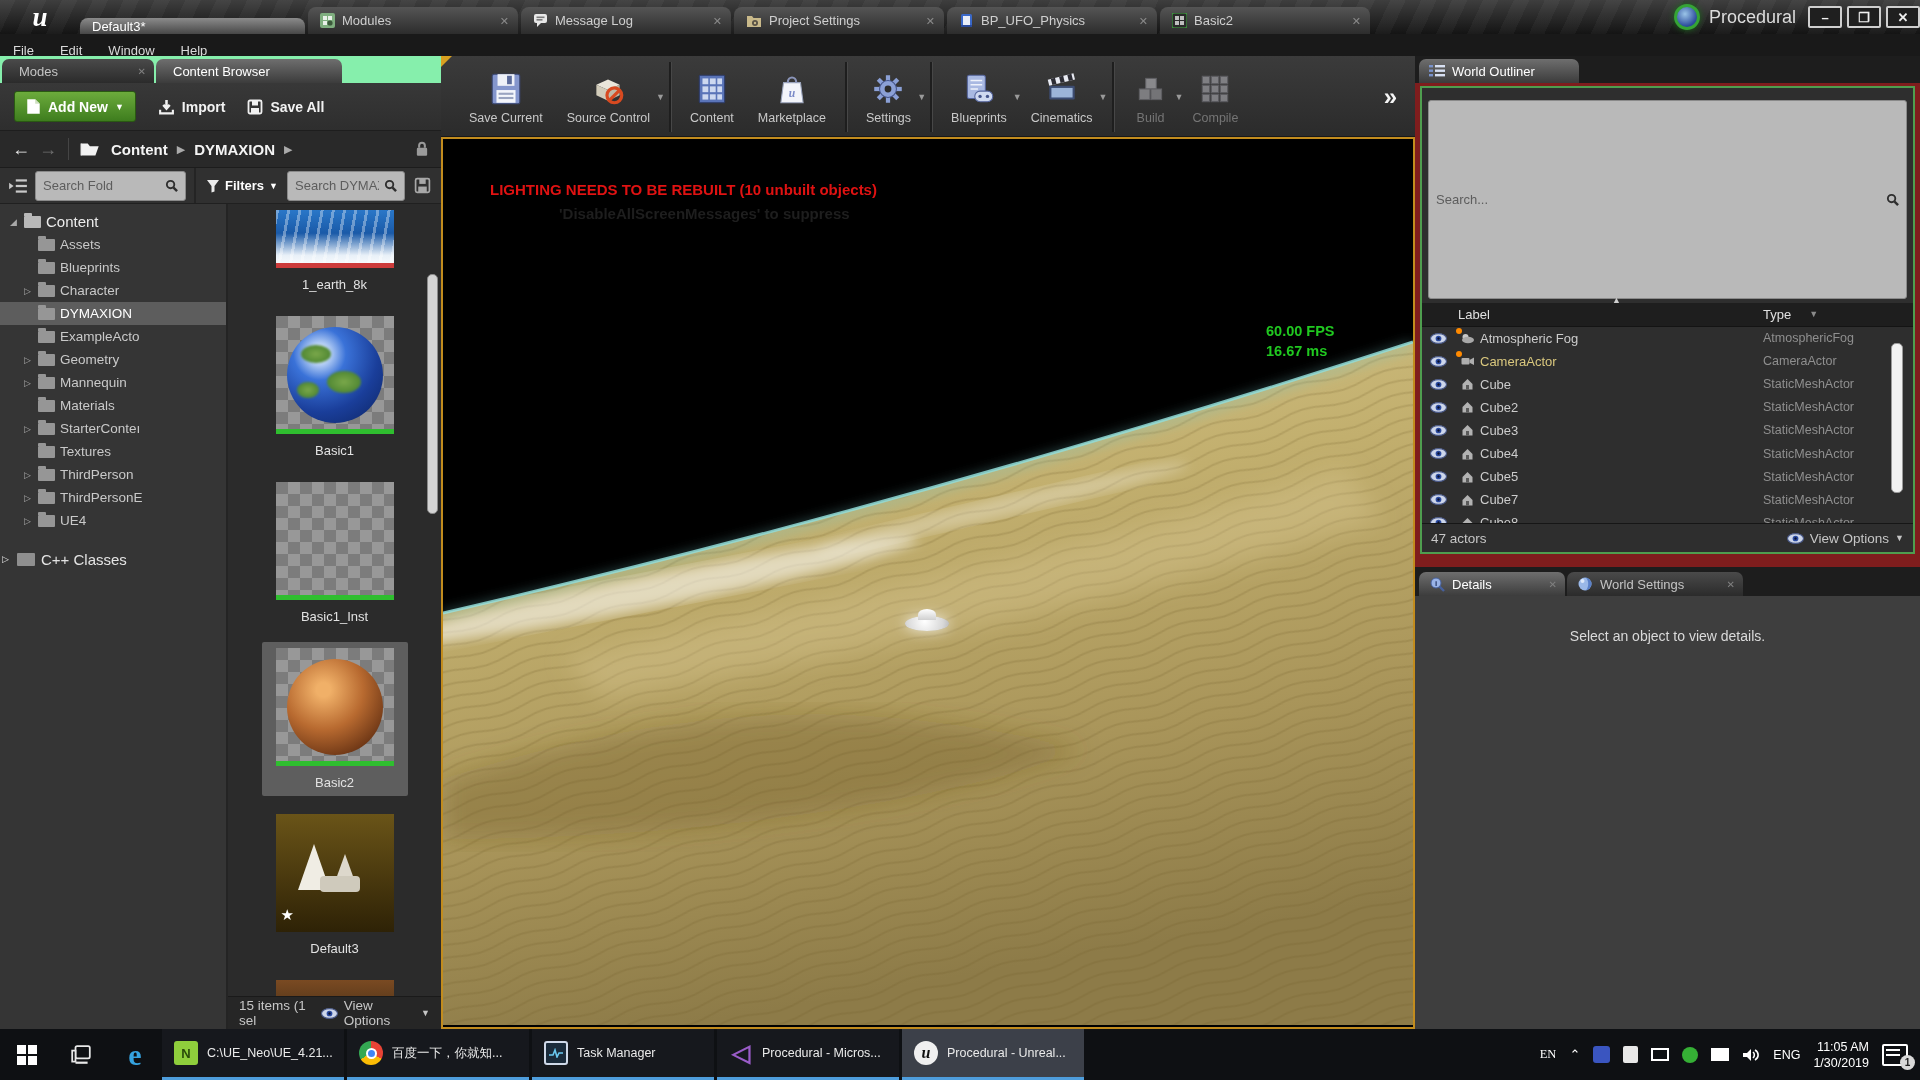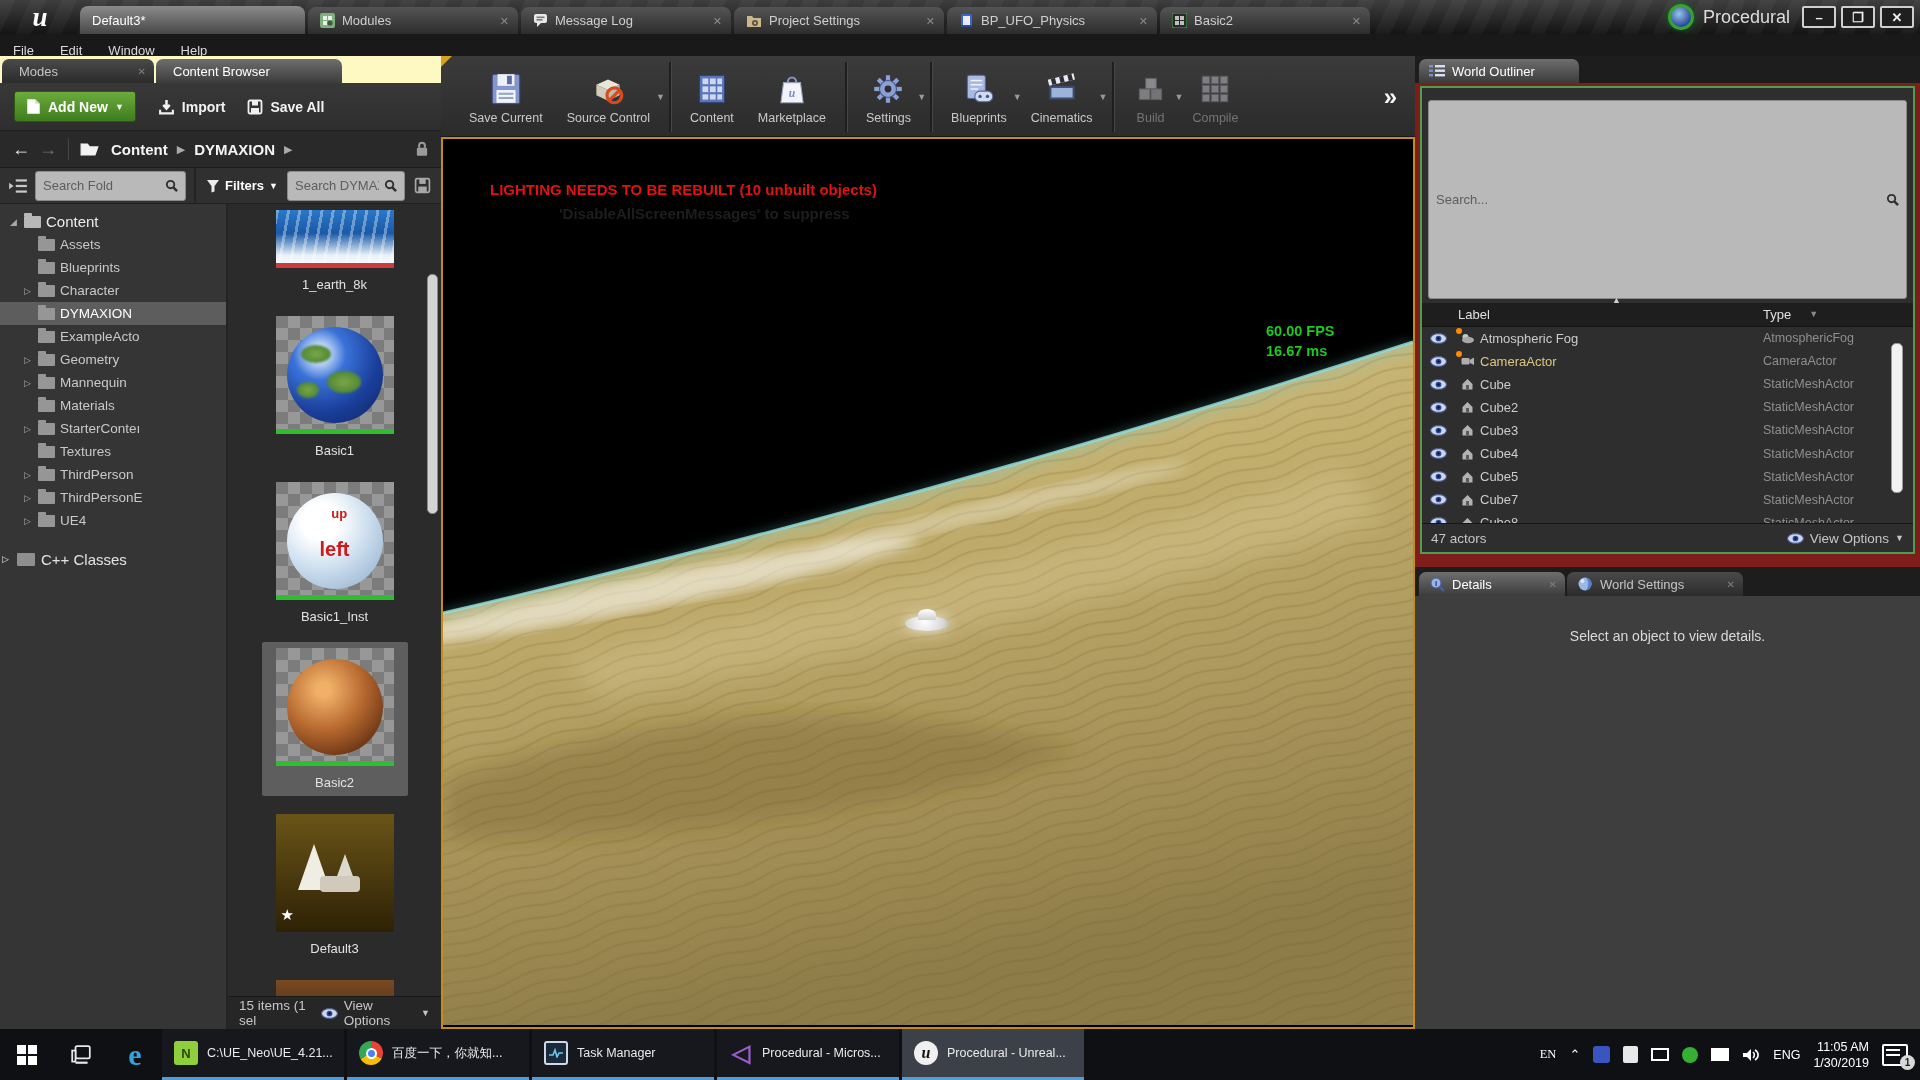--- a/index.html
+++ b/index.html
@@ -10,36 +10,36 @@
 
 
 .tabbar{position:absolute;top:0;left:0;right:0;height:34px;display:flex;align-items:flex-end;
   background:linear-gradient(#3e3e3e,#141414)}
 .tabbar .stripes{position:absolute;inset:0;background:repeating-linear-gradient(115deg,rgba(255,255,255,.035) 0 14px,rgba(0,0,0,0) 14px 28px)}
 .ue-logo{width:80px;height:34px;display:flex;align-items:center;justify-content:center;position:relative;z-index:2;
   color:#fff;font-family:"Liberation Serif",serif;font-style:italic;font-weight:bold;font-size:27px}
 .wtab{position:relative;z-index:2;height:27px;width:210px;display:flex;align-items:center;gap:7px;
   padding:0 24px 0 12px;margin-right:3px;border-radius:8px 8px 0 0;
   background:linear-gradient(#555,#2c2c2c);color:#cfcfcf;font-size:13px;cursor:default}
-.wtab.active{height:28px;background:linear-gradient(#8b8b8b,#474747);color:#fff;width:225px}
+.wtab.active{height:16px;background:linear-gradient(#8b8b8b,#474747);color:#fff;width:225px}
 .wtab .x{position:absolute;right:9px;top:50%;transform:translateY(-50%);color:#8a8a8a;font-size:11px}
-.titlebar-right{margin-left:auto;display:flex;align-items:center;gap:12px;height:100%;padding-right:6px;position:relative;z-index:2}
+.titlebar-right{margin-left:auto;display:flex;align-items:center;gap:12px;height:100%;padding-right:0;position:relative;z-index:2}
 .proj-badge{display:flex;align-items:center;gap:9px;color:#dcdcdc;font-size:18px}
 .proj-icon{width:26px;height:26px;border-radius:50%;border:3px solid #35a435;background:radial-gradient(circle at 40% 35%,#9ac4e8,#2a4a9a 70%);box-shadow:0 0 6px #1a6a1a}
 .winbtns{display:flex;gap:5px}
 .winbtn{width:34px;height:22px;border:2px solid #cfcfcf;background:#1f1f1f;color:#f0f0f0;
   display:flex;align-items:center;justify-content:center;font-size:13px;font-weight:bold;border-radius:2px}
 
 
 .menubar{position:absolute;top:34px;left:0;right:0;height:34px;background:#191919;display:flex;align-items:center;border-bottom:1px solid #101010}
 .menu-item{padding:0 13px;color:#dadada;font-size:13px}
 
 
 .left{position:absolute;left:0;top:56px;width:441px;bottom:51px;display:flex;flex-direction:column;background:#2f2f2f}
-.panel-tabs{height:27px;display:flex;align-items:flex-end;background:#fef9c3;padding-left:2px}
+.panel-tabs{height:27px;display:flex;align-items:flex-end;background:#86efac;padding-left:2px}
 .ptab{position:relative;height:24px;display:flex;align-items:center;gap:7px;padding:0 26px 0 10px;margin-right:2px;
   border-radius:7px 7px 0 0;background:linear-gradient(#4a4a4a,#2b2b2b);color:#c4c4c4;font-size:13px}
 .ptab.active{background:linear-gradient(#6e6e6e,#3c3c3c);color:#fff}
 .ptab .x{position:absolute;right:8px;color:#808080;font-size:10px}
 .cb-toolbar{height:48px;display:flex;align-items:center;gap:22px;padding:0 14px;background:linear-gradient(#383838,#2e2e2e);border-bottom:1px solid #1e1e1e}
 .addnew{height:31px;display:flex;align-items:center;gap:7px;padding:0 11px;border-radius:3px;
   background:linear-gradient(#6cab3c,#3e7d1e);border:1px solid #2a5a12;color:#fff;font-weight:bold;font-size:14px;cursor:pointer}
 .cb-textbtn{display:flex;align-items:center;gap:7px;color:#f2f2f2;font-weight:bold;font-size:14px;cursor:pointer}
 .cb-breadcrumb{height:37px;display:flex;align-items:center;gap:9px;padding:0 12px;background:#292929;border-bottom:1px solid #1c1c1c}
 .nav-arrow{font-size:18px;font-weight:bold;color:#e8e8e8}
@@ -453,24 +453,20 @@
                   <div class="land" style="left: 14px; top: 18px; width: 30px; height: 18px;"></div>
                   <div class="land" style="left: 40px; top: 44px; width: 34px; height: 22px;"></div>
                   <div class="land" style="left: 10px; top: 55px; width: 22px; height: 16px;"></div>
                 </div>
                 <div class="bar" style="background: rgb(47, 190, 47);"></div>
               </div>
               <div class="alabel">Basic1</div>
             </div>
             <div class="atile">
               <div class="thumb">
-                <div class="sphere inst">
-                  <div class="inst-txt2">up</div>
-                  <div class="inst-txt">left</div>
-                </div>
                 <div class="bar" style="background: rgb(47, 190, 47);"></div>
               </div>
               <div class="alabel">Basic1_Inst</div>
             </div>
             <div class="atile selected">
               <div class="thumb">
                 <div class="sphere mars"></div>
                 <div class="bar" style="background: rgb(47, 190, 47);"></div>
               </div>
               <div class="alabel">Basic2</div>

